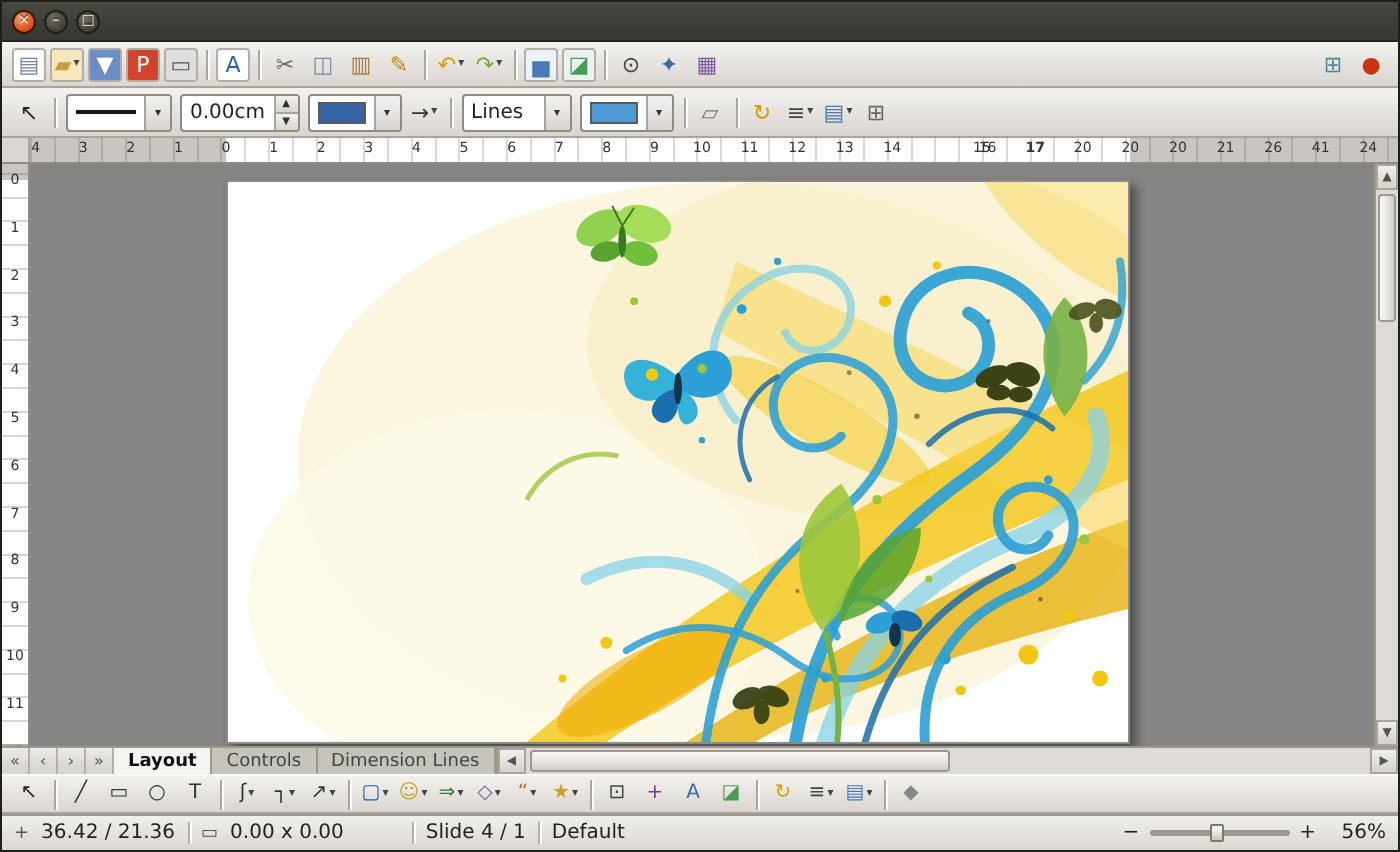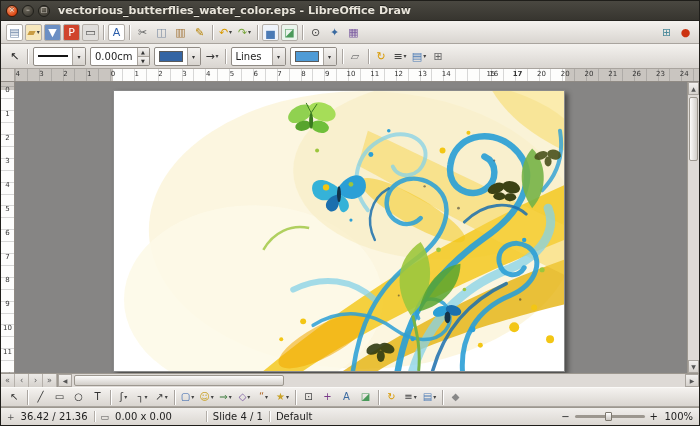--- a/index.html
+++ b/index.html
@@ -101,21 +101,20 @@
 </style>
 </head>
 <body>
 
 <div class="window">
 
   <div class="titlebar">
     <span class="winbtn btn-close">×</span>
     <span class="winbtn btn-min">–</span>
     <span class="winbtn btn-max">□</span>
-    <span class="title-text">vectorious_butterflies_water_color.eps - LibreOffice Draw</span>
   </div>
 
   <div class="toolbar tb1">
       <span class="tbicon" style="background: rgb(255, 255, 255); border: 1px solid rgb(179, 174, 168);">
         <span class="glyph" style="color: rgb(109, 134, 168);">▤</span>
       </span>
       <span class="tbicon" style="background: rgb(246, 231, 189); border: 1px solid rgb(179, 174, 168);">
         <span class="glyph" style="color: rgb(201, 156, 66);">▰</span>
         <span class="dd">▾</span>
       </span>
@@ -266,21 +265,21 @@
         <span class="rnum" style="left: 407.4px;">13</span>
         <span class="rnum" style="left: 431.2px;">14</span>
         <span class="rnum" style="left: 476px;">15</span>
         <span class="rnum" style="left: 478.8px;">16</span>
         <span class="rnum" style="left: 502.6px; font-weight: bold;">17</span>
         <span class="rnum" style="left: 526.4px;">20</span>
         <span class="rnum" style="left: 550.2px;">20</span>
         <span class="rnum" style="left: 574px;">20</span>
         <span class="rnum" style="left: 597.8px;">21</span>
         <span class="rnum" style="left: 621.6px;">26</span>
-        <span class="rnum" style="left: 645.4px;">23</span>
+        <span class="rnum" style="left: 645.4px;">41</span>
         <span class="rnum" style="left: 669.2px;">24</span>
       </div>
   </div>
 
   <div class="workrow">
     <div class="vruler">
       <div class="vstrip"></div>
       <div></div>
     <span class="vnum" style="top: 5px;">0</span>
         <span class="vnum" style="top: 28.8px;">1</span>
@@ -427,20 +426,25 @@
       </div>
       <span class="scroll-btn">▼</span>
     </div>
   </div>
 
   <div class="tabsrow">
     <span class="tabnav-btn">«</span>
     <span class="tabnav-btn">‹</span>
     <span class="tabnav-btn">›</span>
     <span class="tabnav-btn">»</span>
+    <span class="tabs">
+        <span class="tab active">Layout</span>
+        <span class="tab">Controls</span>
+        <span class="tab">Dimension Lines</span>
+      </span>
     <div class="hscroll">
       <span class="scroll-btn">◀</span>
       <div class="htrack">
         <div class="hthumb"></div>
       </div>
       <span class="scroll-btn">▶</span>
     </div>
   </div>
 
   <div class="toolbar tbdraw">
@@ -539,17 +543,17 @@
     <span>Slide 4 / 1</span>
     <span class="sb-sep"></span>
     <span>Default</span>
     <div class="zoomgrp">
       <span>−</span>
       <div class="ztrack">
         <span class="znotch"></span>
         <span class="zthumb"></span>
       </div>
       <span>+</span>
-      <span class="zlabel">100%</span>
+      <span class="zlabel">56%</span>
     </div>
   </div>
 
 </div>
 
 </body></html>

